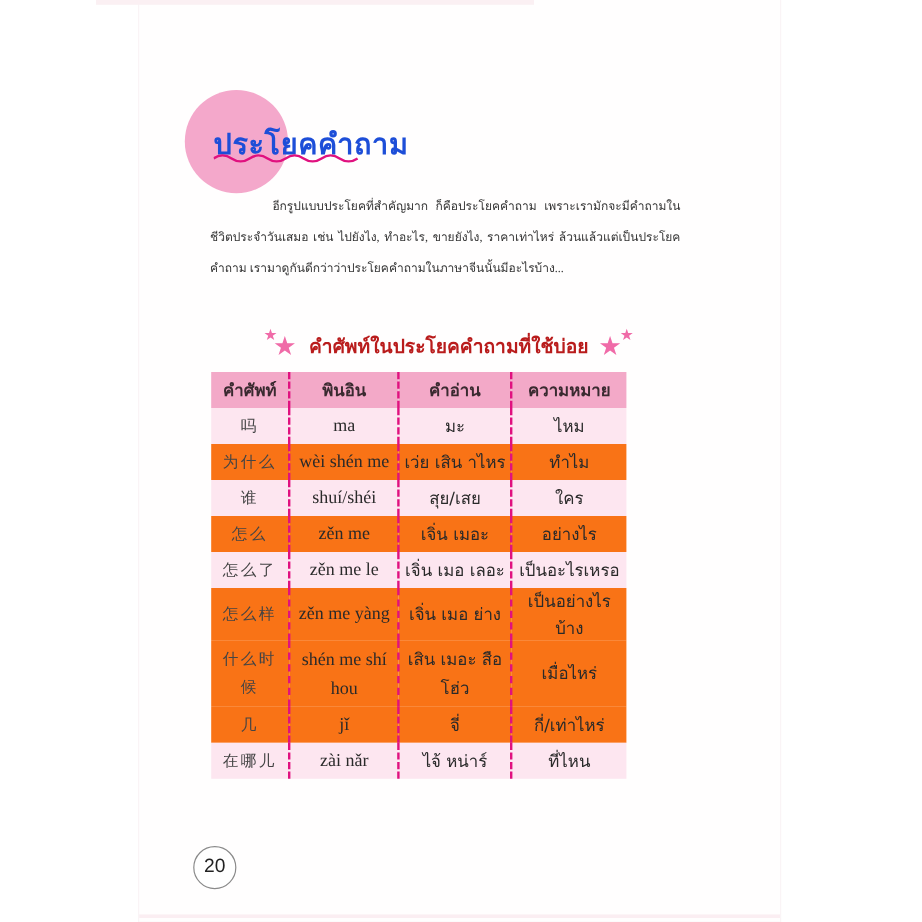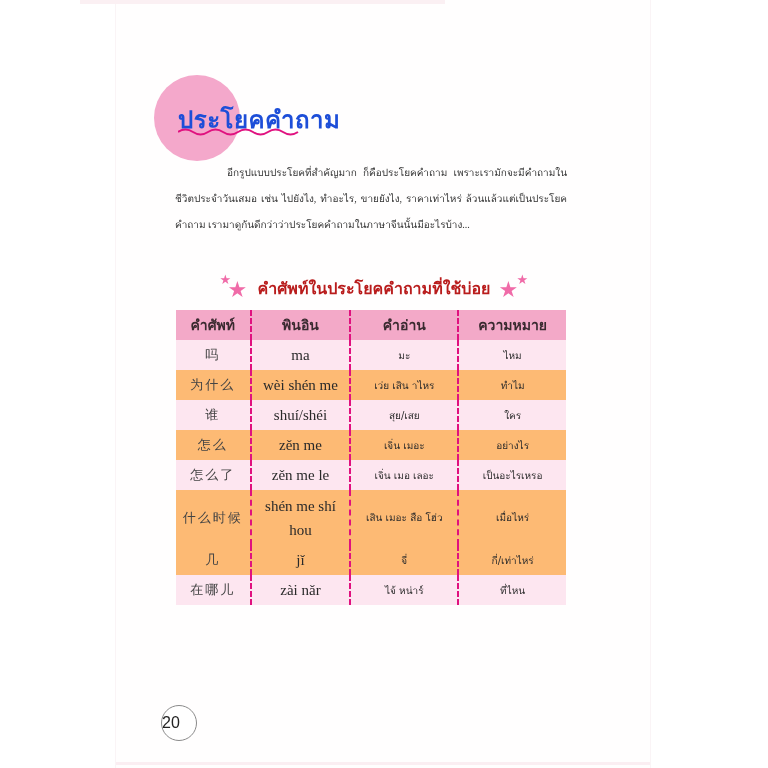--- a/index.html
+++ b/index.html
@@ -14,35 +14,35 @@
           letter-spacing:0.5px; white-space:nowrap; font-family:"DejaVu Sans", sans-serif; }
   .wave { position:absolute; left:178px; top:127px; width:122px; height:10px; }
   .intro { position:absolute; left:175px; top:160px; width:392px; font-size:10px; line-height:26px;
           color:#333; text-align:justify; font-family:Liberation Serif, serif; }
   .intro p { margin:0; text-indent:52px; }
   .subheading { position:absolute; left:214px; top:270px; width:320px; height:36px;
           display:flex; align-items:center; justify-content:center; }
   .subheading .label { color:#b91c1c; font-weight:bold; font-size:16px; margin:0 8px; white-space:nowrap; }
   .star-wrap { position:relative; width:30px; height:30px; }
   .star { position:absolute; color:#f06ba8; line-height:1; }
-  table.vocab { position:absolute; left:176px; top:310px; width:390px; border-collapse:collapse;
+  table.vocab { position:absolute; left:176px; top:310px; width:346px; border-collapse:collapse;
           font-family:"Liberation Serif", serif; font-size:15px; color:#2a2a2a; }
   table.vocab th, table.vocab td { text-align:center; padding:0 3px; border-left:2px dashed #e0117f; }
   table.vocab th:first-child, table.vocab td:first-child { border-left:none; }
   table.vocab th { background:#f3a9c8; height:30px; font-family:"DejaVu Sans", sans-serif; font-size:14px;
           font-weight:bold; color:#3a2a30; }
   table.vocab td { height:30px; }
   table.vocab tr.alt-a td { background:#fde6f0; }
-  table.vocab tr.alt-b td { background:#fdba74; }
+  table.vocab tr.alt-b td { background:#f97316; }
   table.vocab tr.tall td { height:55px; line-height:24px; }
   td.han { font-family:"DejaVu Serif", serif; font-size:13px; color:#444; letter-spacing:2px; }
-  td.thai { font-family:"DejaVu Sans", sans-serif; font-size:10px; }
+  td.thai { font-family:"DejaVu Sans", sans-serif; font-size:14px; }
   .col1 { width:72px; } .col2 { width:96px; } .col3 { width:108px; } .col4 { width:108px; }
   .page-number { position:absolute; left:161px; top:705px; width:34px; height:34px; border-radius:50%;
-          border:1.5px solid #8a8a8a; background:#fff; display:flex; align-items:center; justify-content:flex-start;
+          border:1.5px solid #8a8a8a; background:#fff; display:flex; align-items:center; justify-content:center;
           font-size:16px; color:#222; font-family:"Liberation Sans", sans-serif; }
   .page-bottom { position:absolute; left:116px; top:762px; width:534px; height:3px; background:#fbeef2; }
 </style>
 </head>
 <body>
 
 <div class="page"></div>
 <div class="page-top"></div>
 
 <div class="heading-circle"></div>
@@ -100,20 +100,26 @@
       <td>zěn me</td>
       <td class="thai">เจิ่น เมอะ</td>
       <td class="thai">อย่างไร</td>
     </tr>
     <tr class="alt-a">
       <td class="han">怎么了</td>
       <td>zěn me le</td>
       <td class="thai">เจิ่น เมอ เลอะ</td>
       <td class="thai">เป็นอะไรเหรอ</td>
     </tr>
+    <tr class="alt-b">
+      <td class="han">怎么样</td>
+      <td>zěn me yàng</td>
+      <td class="thai">เจิ่น เมอ ย่าง</td>
+      <td class="thai">เป็นอย่างไรบ้าง</td>
+    </tr>
     <tr class="alt-b tall">
       <td class="han">什么时候</td>
       <td>shén me shí hou</td>
       <td class="thai">เสิน เมอะ สือ โฮ่ว</td>
       <td class="thai">เมื่อไหร่</td>
     </tr>
     <tr class="alt-b">
       <td class="han">几</td>
       <td>jǐ</td>
       <td class="thai">จี่</td>

